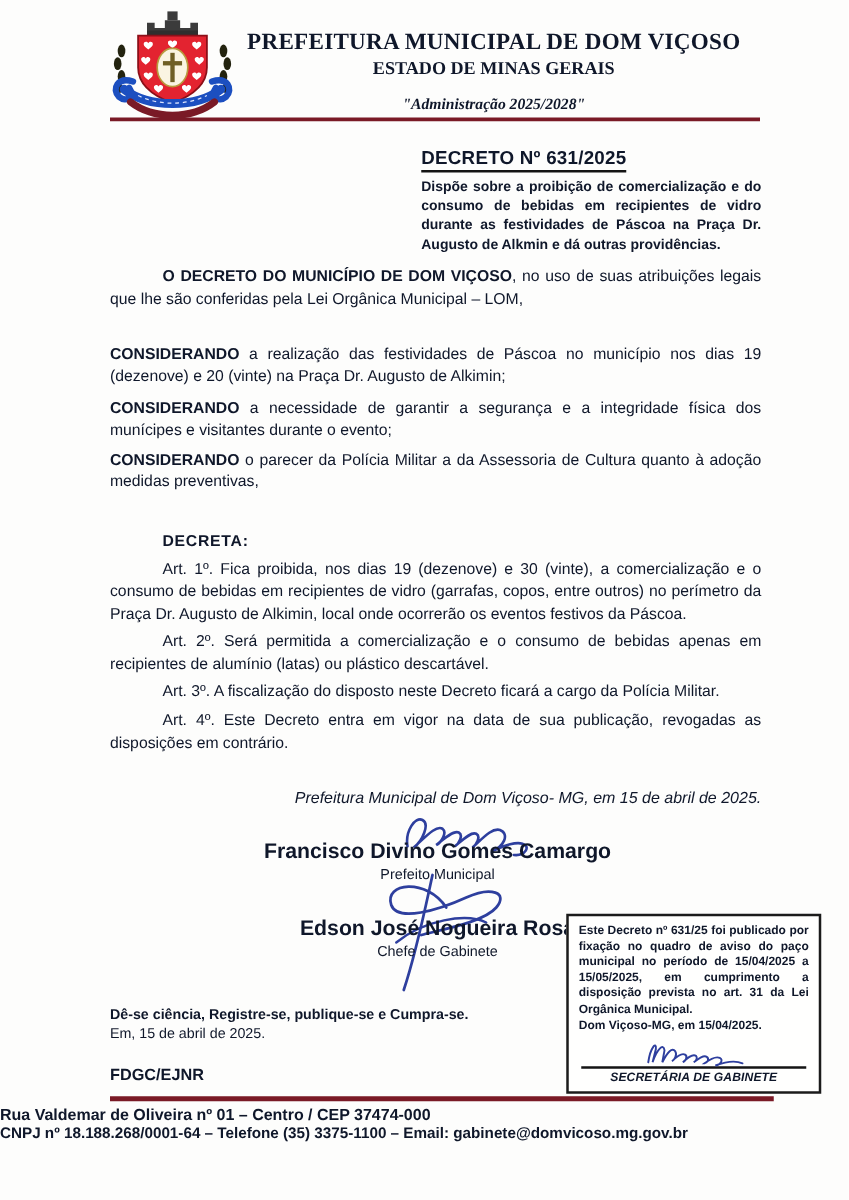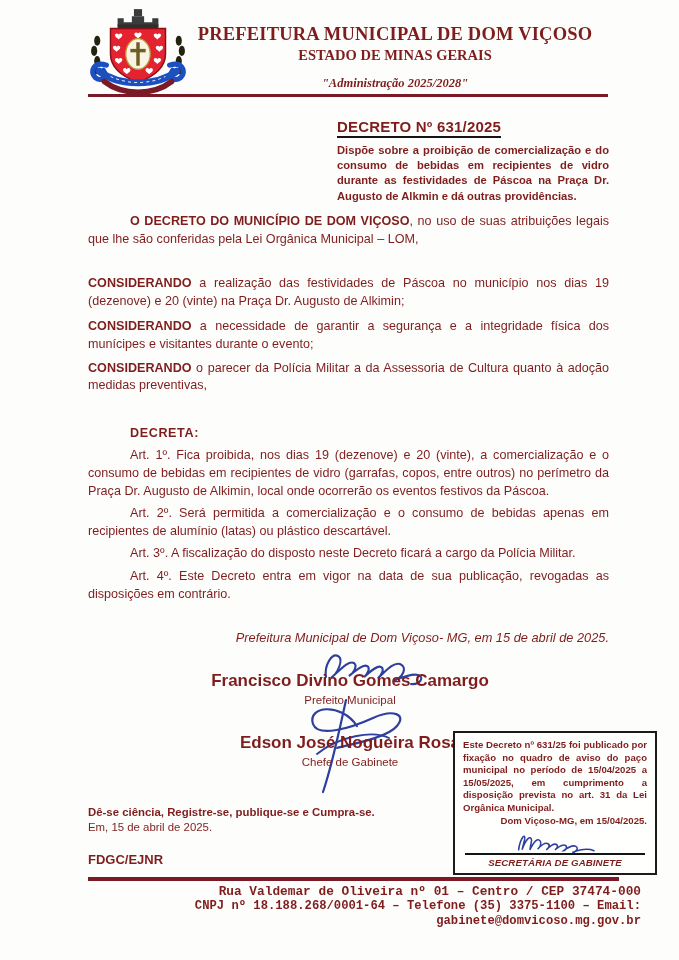--- a/index.html
+++ b/index.html
@@ -1,18 +1,18 @@
 <!DOCTYPE html>
 <html lang="pt"><head>
 <meta charset="utf-8">
 <style>
   html,body{margin:0;padding:0;background:#ffffff;}
   .page{
     position:relative;width:679px;height:960px;background:#fdfdfc;overflow:hidden;
-    font-family:"Liberation Sans",sans-serif;color:#7f1d1d;
+    font-family:"Liberation Sans",sans-serif;color:#0f172a;
   }
   
   .crest{position:absolute;left:86px;top:8px;width:104px;height:94px;}
   .header-text{position:absolute;left:180px;top:24px;width:430px;text-align:center;
     font-family:"Liberation Serif",serif;}
   .h-title{font-size:18.5px;font-weight:700;letter-spacing:.2px;line-height:20px;}
   .h-sub{font-size:14.5px;font-weight:700;margin-top:3px;}
   .h-admin{font-size:12.5px;font-weight:700;font-style:italic;margin-top:12px;}
   .rule-top{position:absolute;left:88px;top:94px;width:520px;height:3px;background:#7a1a26;}
   
@@ -43,29 +43,29 @@
   .scr-2{left:285px;top:690px;width:140px;height:108px;}
   
   .closing{position:absolute;left:88px;top:805px;font-size:11.4px;line-height:15px;}
   .closing .order{font-weight:700;}
   .initials{margin-top:17px;font-size:13px;font-weight:700;}
   
   .pubbox{position:absolute;left:453px;top:731px;width:204px;height:144px;box-sizing:border-box;
     background:#fffffe;border:2px solid #1b1b1b;padding:6px 8px 5px 8px;z-index:2;
     display:flex;flex-direction:column;}
   .pub-text{font-size:9.6px;font-weight:700;line-height:12.6px;text-align:justify;margin:0;}
-  .pub-date{font-size:9.6px;font-weight:700;line-height:12.6px;text-align:right;margin:0;}
+  .pub-date{font-size:9.6px;font-weight:700;line-height:12.6px;margin:0;}
   .pub-sig{margin-top:auto;text-align:center;}
   .pub-sig svg{display:block;margin:0 auto -2px auto;}
   .pub-line{border-bottom:2px solid #141414;margin:0 2px;}
   .pub-signer{font-size:9.7px;font-weight:700;letter-spacing:.1px;margin-top:2px;text-align:center;font-style:italic;}
   
   .rule-bottom{position:absolute;left:88px;top:877px;width:531px;height:3.5px;background:#7a1a26;z-index:1;}
-  .footer{position:absolute;left:0;top:884px;width:641px;text-align:right;
-    font-family:Liberation Mono, monospace;line-height:15px;}
+  .footer{position:absolute;left:0;top:884px;width:641px;text-align:left;
+    font-family:Liberation Sans, sans-serif;line-height:15px;}
   .f-address{font-size:12.8px;font-weight:600;}
   .f-contact{font-size:12.2px;font-weight:600;}
   .f-page{font-size:10px;font-weight:700;margin-top:1px;}
 </style>
 </head>
 <body>
 
 <div class="page">
 
   <svg class="crest" viewBox="0 0 102 92" aria-hidden="true">
@@ -124,21 +124,21 @@
 
   <div class="body-col">
     <p class="preamble"><b class="kw">O DECRETO DO MUNICÍPIO DE DOM VIÇOSO</b><span>, no uso de suas atribuições legais que lhe são conferidas pela Lei Orgânica Municipal – LOM,</span></p>
 
     <p class="cons1"><b class="kw">CONSIDERANDO</b><span> a realização das festividades de Páscoa no município nos dias 19 (dezenove) e 20 (vinte) na Praça Dr. Augusto de Alkimin;</span></p>
     <p class="cons2"><b class="kw">CONSIDERANDO</b><span> a necessidade de garantir a segurança e a integridade física dos munícipes e visitantes durante o evento;</span></p>
     <p class="cons3"><b class="kw">CONSIDERANDO</b><span> o parecer da Polícia Militar a da Assessoria de Cultura quanto à adoção medidas preventivas,</span></p>
 
     <p class="decreta">DECRETA:</p>
 
-    <p class="article">Art. 1º. Fica proibida, nos dias 19 (dezenove) e 20 (vinte), a comercialização e o consumo de bebidas em recipientes de vidro (garrafas, copos, entre outros) no perímetro da Praça Dr. Augusto de Alkimin, local onde ocorrerão os eventos festivos da Páscoa.</p>
+    <p class="article">Art. 1º. Fica proibida, nos dias 19 (dezenove) e 30 (vinte), a comercialização e o consumo de bebidas em recipientes de vidro (garrafas, copos, entre outros) no perímetro da Praça Dr. Augusto de Alkimin, local onde ocorrerão os eventos festivos da Páscoa.</p>
     <p class="article">Art. 2º. Será permitida a comercialização e o consumo de bebidas apenas em recipientes de alumínio (latas) ou plástico descartável.</p>
     <p class="article">Art. 3º. A fiscalização do disposto neste Decreto ficará a cargo da Polícia Militar.</p>
     <p class="article">Art. 4º. Este Decreto entra em vigor na data de sua publicação, revogadas as disposições em contrário.</p>
 
     <p class="dateline">Prefeitura Municipal de Dom Viçoso- MG, em 15 de abril de 2025.</p>
   </div>
 
   <svg class="scribble scr-1" viewBox="0 0 120 42">
     <path d="M8,32 C6,20 14,8 20,11 C26,14 20,28 13,33 C23,24 31,15 36,18 C40,21 35,29 31,31 C37,26 45,19 49,21 C53,23 49,30 46,32 C52,27 59,20 63,22 C67,24 63,31 60,33 C67,27 75,17 82,19 C90,22 85,33 75,36 C83,33 93,28 100,30 C107,32 102,40 93,39" fill="none" stroke="#2e3f9e" stroke-width="2.1" stroke-linecap="round"></path>
   </svg>

